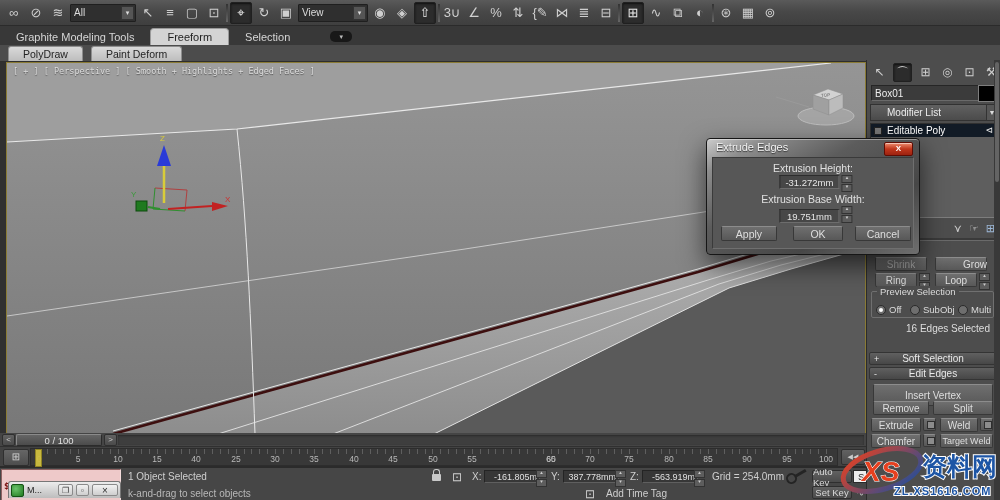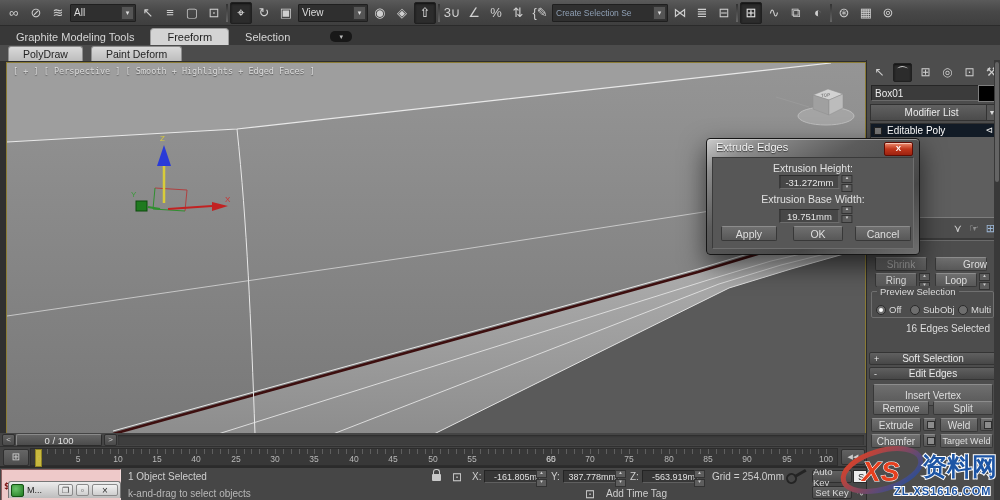--- a/index.html
+++ b/index.html
@@ -34,21 +34,21 @@
   #viewport{position:absolute;left:6px;top:62px;width:858px;height:371px;border:1px solid #8a7b35;box-sizing:content-box;background:#868686;}
   #viewport svg{display:block;}
   .vplabel{position:absolute;left:6px;top:3px;color:#dcdcdc;font-family:"DejaVu Sans Mono",monospace;font-size:8.5px;text-shadow:0 1px 1px #555;}
   
   #cmd-panel{position:absolute;left:866px;top:60px;width:134px;height:440px;background:#4d4d4d;border-left:1px solid #2c2c2c;box-sizing:border-box;z-index:2;}
   .ptabs{position:absolute;left:4px;top:2px;height:20px;display:flex;gap:5px;align-items:center;color:#c9c9c9;font-size:13px;}
   .ptabs .tbi{width:17px;height:17px;font-size:12px;}
   .pname{position:absolute;left:4px;top:25px;width:100px;height:14px;background:#3b3b3b;border:1px solid;border-color:#262626 #6a6a6a #6a6a6a #262626;color:#eee;font-size:10px;padding:0 3px;}
   .pswatch{position:absolute;left:111px;top:25px;width:16px;height:15px;background:#000;border:1px solid #7e7e7e;}
   .pmodlist{position:absolute;left:3px;top:44px;width:113px;height:15px;background:linear-gradient(#616161,#4b4b4b);
-    border:1px solid #323232;color:#ececec;font-size:10px;line-height:15px;padding-left:4px;text-align:center;}
+    border:1px solid #323232;color:#ececec;font-size:10px;line-height:15px;padding-left:16px;}
   .pmodarrow{position:absolute;left:119px;top:44px;width:12px;height:17px;background:#575757;border:1px solid #333;
     color:#ddd;font-size:7px;display:flex;align-items:center;justify-content:center;box-sizing:border-box;}
   .pstack{position:absolute;left:3px;top:63px;width:127px;height:95px;background:#5e5e5e;border:1px solid;border-color:#303030 #7d7d7d #7d7d7d #303030;box-sizing:border-box;}
   .stackrow{height:13px;background:#121b26;color:#fff;font-size:10px;line-height:13px;padding-left:16px;position:relative;}
   .stackrow::before{content:"";position:absolute;left:3px;top:3px;width:8px;height:8px;background:#777;border:1px solid #222;box-sizing:border-box;}
   .stackrow .pin{position:absolute;right:3px;top:0;color:#e8e8e8;font-size:9px;}
   .stacktools{position:absolute;left:0;top:160px;width:128px;height:16px;display:flex;justify-content:flex-end;gap:7px;padding-right:8px;color:#c9c9c9;font-size:11px;align-items:center;}
   .stacktools .cfg{color:#9db8d8;}
   .pdivider{position:absolute;left:2px;top:178px;width:126px;height:2px;background:#3a3a3a;border-bottom:1px solid #6a6a6a;}
   .btn3d{background:linear-gradient(#6f6f6f,#585858);border:1px solid #383838;border-top-color:#8c8c8c;
@@ -148,21 +148,20 @@
       <span class="tbi dd dd62">View</span>
       <span class="tbi">◉</span>
       <span class="tbi">◈</span>
       <span class="tbi on">⇧</span>
       <span class="tbi sep"></span>
       <span class="tbi">3∪</span>
       <span class="tbi">∠</span>
       <span class="tbi">%</span>
       <span class="tbi">⇅</span>
       <span class="tbi">{✎</span>
-      <span class="tbi dd dd108 faint">Create Selection Se</span>
       <span class="tbi">⋈</span>
       <span class="tbi">≣</span>
       <span class="tbi">⊟</span>
       <span class="tbi sep"></span>
       <span class="tbi on">⊞</span>
       <span class="tbi">∿</span>
       <span class="tbi">⧉</span>
       <span class="tbi">◐</span>
       <span class="tbi sep"></span>
       <span class="tbi">⊛</span>

